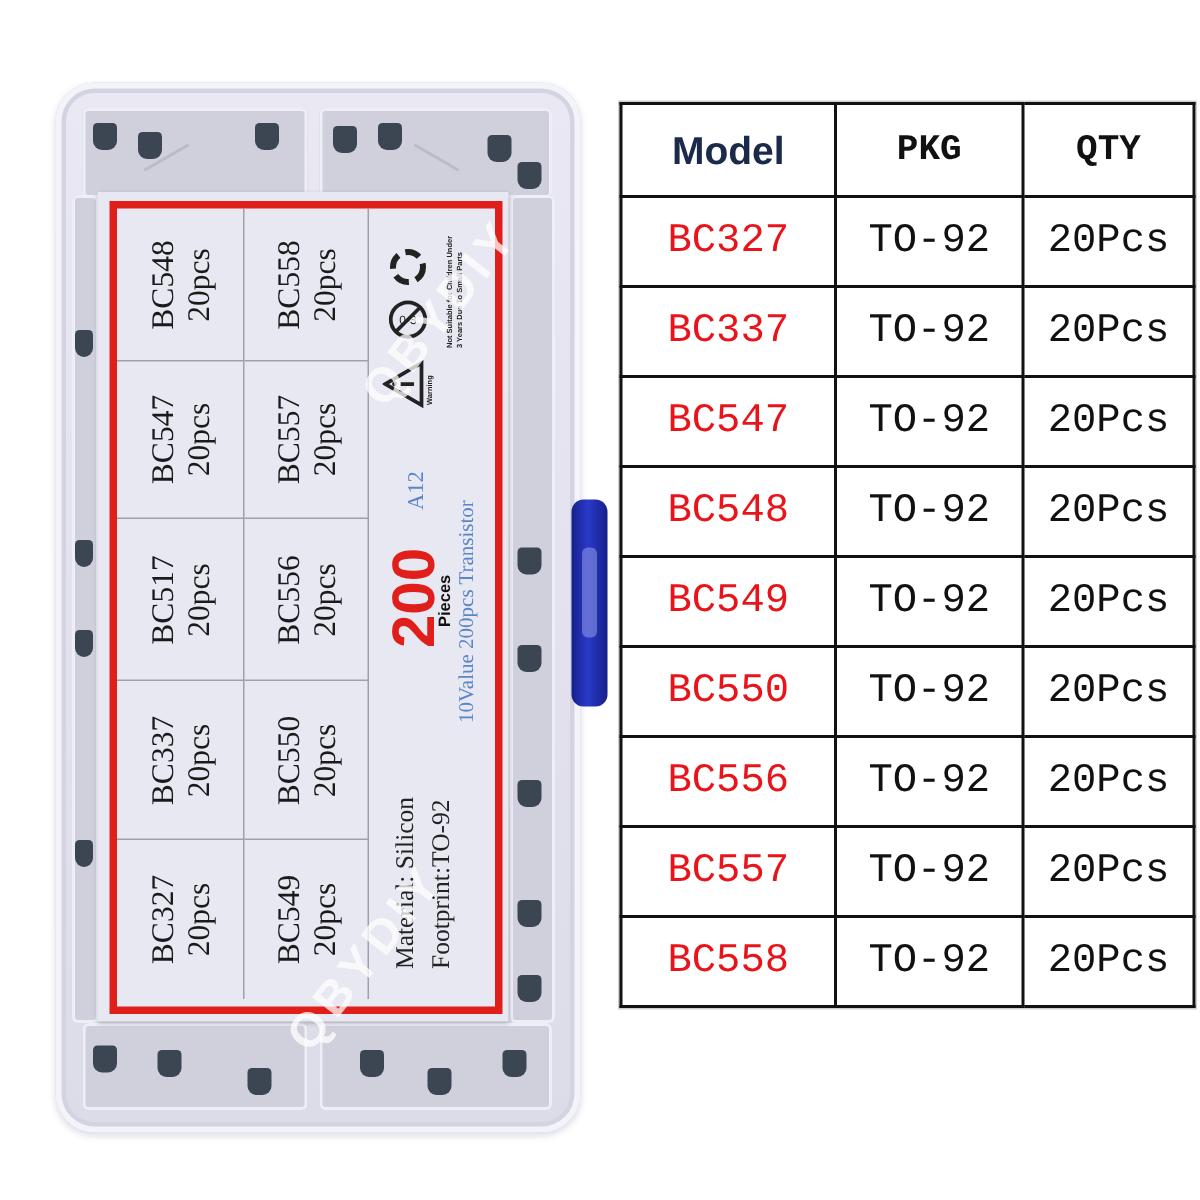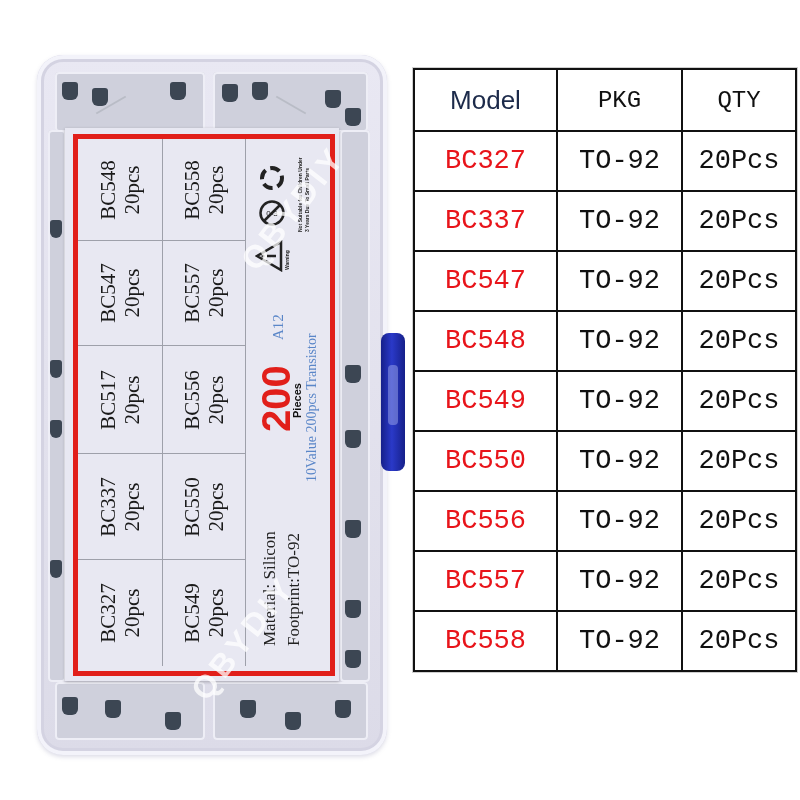--- a/index.html
+++ b/index.html
@@ -71,21 +71,21 @@
   }
   
   .spec-table {
     position: absolute; left: 413px; top: 68px;
     border-collapse: collapse;
     box-shadow: 0 0 0 1px #cfcfcf;
   }
   .spec-table th, .spec-table td {
     border: 2px solid #111; text-align: center; padding: 0; height: 58px;
   }
-  .spec-table th { height: 60px; font-weight: normal; }
+  .spec-table th { height: 60px; font-weight: bold; }
   .col-model { width: 141px; }
   .col-pkg { width: 123px; }
   .col-qty { width: 112px; }
   .th-model { font-family: "Liberation Sans", sans-serif; font-size: 26px; color: #1c2a4a; }
   .th-mono { font-family: "Liberation Mono", monospace; font-size: 24px; color: #111; }
   .td-model { font-family: "Liberation Mono", monospace; font-size: 27px; color: #e8141a; }
   .td-mono { font-family: "Liberation Mono", monospace; font-size: 27px; color: #111; }
 </style>
 </head>
 <body>

